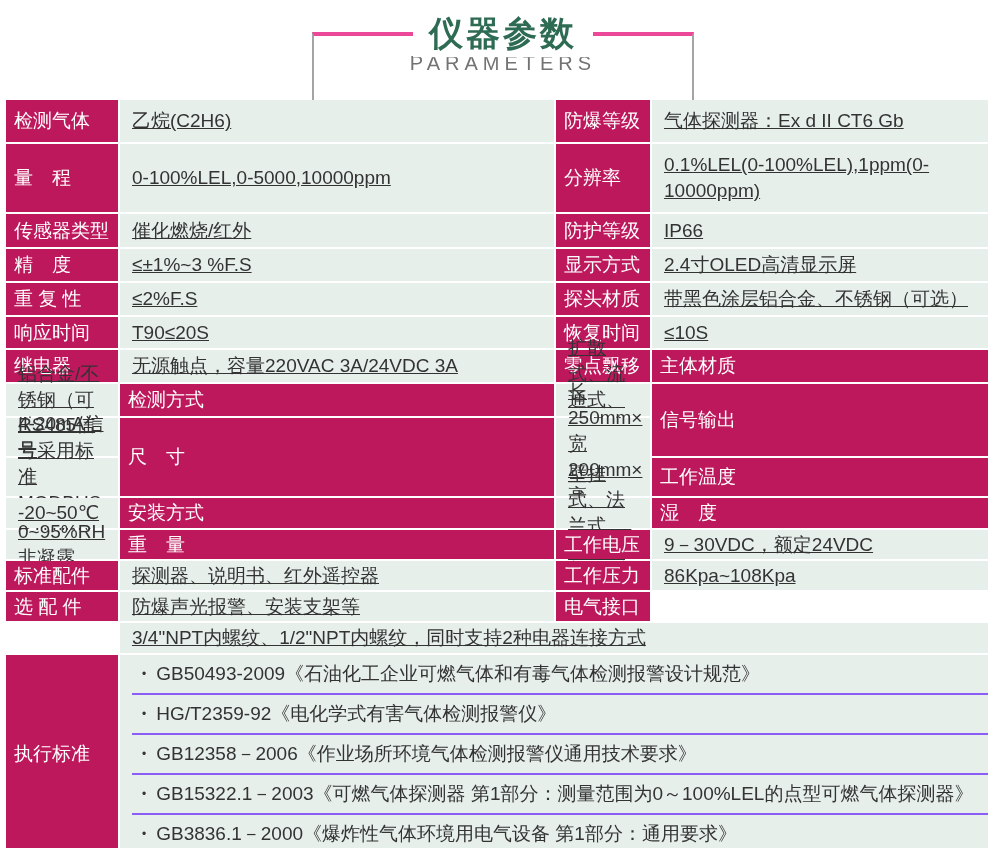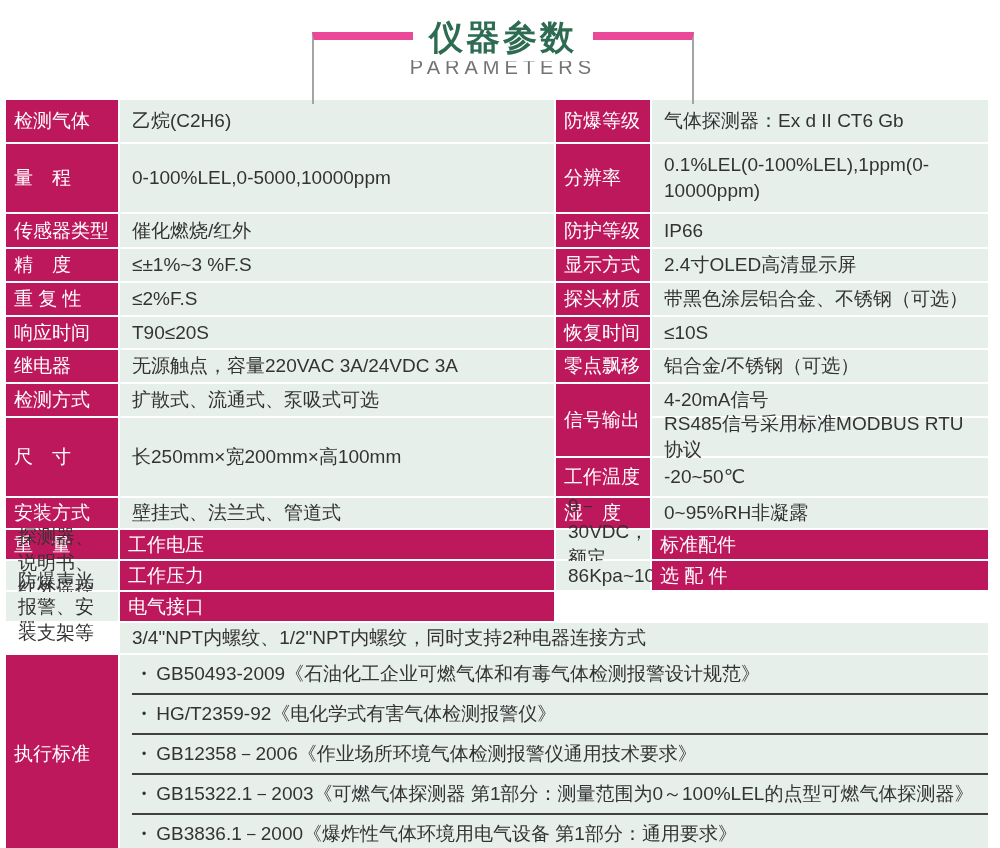--- a/index.html
+++ b/index.html
@@ -5,21 +5,21 @@
   html,body{margin:0;padding:0;background:#ffffff;}
   body{
     width:1000px;height:848px;overflow:hidden;
     font-family:"Liberation Sans","DejaVu Sans",sans-serif;
     -webkit-font-smoothing:antialiased;
   }
   
   .header{position:relative;height:100px;}
   .bracket{
     position:absolute;left:312px;top:32px;width:378px;height:64px;
-    border-top:8px solid #ec4899;border-left:2px solid #a3a5a4;border-right:2px solid #a3a5a4;
+    border-top:4px solid #ec4899;border-left:2px solid #a3a5a4;border-right:2px solid #a3a5a4;
   }
   .title{
     position:absolute;left:50%;top:0;transform:translate(-50%,-54%);
     background:#ffffff;padding:0 16px;white-space:nowrap;
     font-size:34px;font-weight:700;color:#2d6b52;letter-spacing:3px;
   }
   .subtitle{
     text-align:center;padding-top:16px;
     font-size:20px;color:#737373;letter-spacing:5px;
   }
@@ -34,37 +34,37 @@
   }
   .lab{
     background:#be185d;color:#ffffff;
     display:flex;align-items:center;
     padding-left:8px;font-size:19px;line-height:24px;
     white-space:pre;
   }
   .val{
     background:#e7efeb;color:#333333;
     display:flex;align-items:center;
-    padding:2px 8px 2px 12px;font-size:19px;line-height:26px;
+    padding:2px 8px 2px 12px;font-size:19px;line-height:26px;text-decoration:underline;
   }
   .span2r{grid-row:span 2;}
   .full{grid-column:2 / -1;}
   
   .stdlist{
     grid-column:2 / -1;
     background:#e7efeb;color:#333333;
     display:flex;flex-direction:column;justify-content:space-between;
     font-size:19px;
   }
   .std-item{
     padding:7px 10px 7px 8px;line-height:23px;flex:1;
     display:block;
     margin-left:12px;
   }
-  .std-item + .std-item{border-top:2px solid #404040;}
+  .std-item + .std-item{border-top:2px solid #8b5cf6;}
   .bullet{font-size:12px;margin:0 10px 0 2px;vertical-align:2px;color:#333333;}
 </style>
 </head>
 <body>
 
 <div class="header">
   <div class="bracket">
     <div class="title">仪器参数</div>
     <div class="subtitle">PARAMETERS</div>
   </div>
@@ -99,20 +99,21 @@
 
   <div class="lab">响应时间</div>
   <div class="val">T90≤20S</div>
   <div class="lab">恢复时间</div>
   <div class="val">≤10S</div>
 
   <div class="lab">继电器</div>
   <div class="val">无源触点，容量220VAC 3A/24VDC 3A</div>
   <div class="lab">零点飘移</div>
 
+  <div class="lab">主体材质</div>
   <div class="val">铝合金/不锈钢（可选）</div>
   <div class="lab">检测方式</div>
   <div class="val">扩散式、流通式、泵吸式可选</div>
 
   <div class="lab span2r">信号输出</div>
   <div class="val">4-20mA信号</div>
   <div class="lab span2r">尺　寸</div>
   <div class="val span2r">长250mm×宽200mm×高100mm</div>
   <div class="val">RS485信号采用标准MODBUS RTU协议</div>
 

